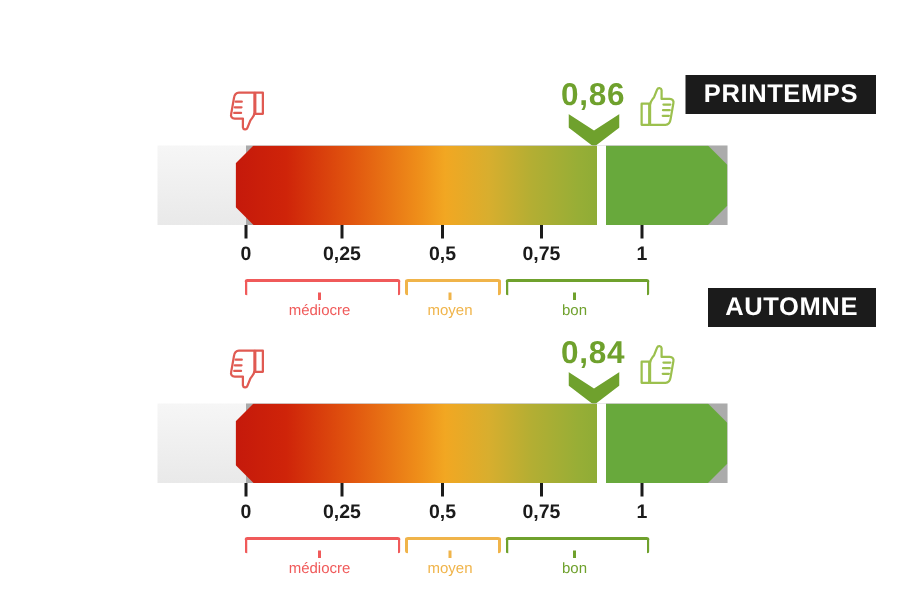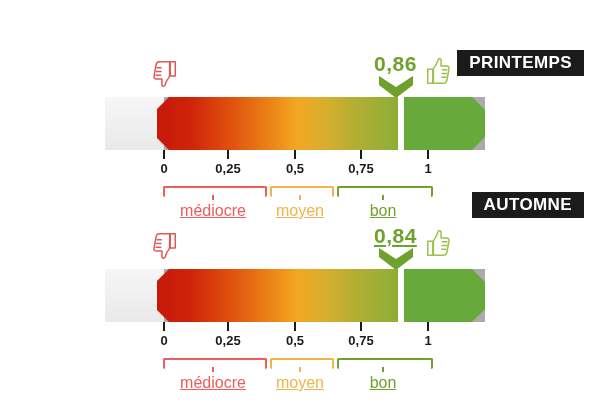--- a/index.html
+++ b/index.html
@@ -57,23 +57,22 @@
   
   .axis{position:absolute;left:87px;top:100px;width:380px;height:74px;}
   .tick{position:absolute;top:0;width:2px;height:9px;background:#1b1b1b;}
   .tick-lab{
     position:absolute;top:11px;font-size:13px;color:#1b1b1b;font-weight:bold;
     transform:translateX(-50%);white-space:nowrap;
   }
   .brk{position:absolute;top:36px;height:9px;border-style:solid;border-width:2px 2px 0 2px;border-radius:2px;}
   .brk-tick{position:absolute;top:45px;width:2px;height:5px;}
   .cat-lab{
-    position:absolute;top:52px;font-size:16px;transform:translateX(-50%);
+    position:absolute;top:52px;font-size:10px;transform:translateX(-50%);
     white-space:nowrap;
-    text-decoration:underline;
   }
 </style>
 </head>
 <body>
 
 <div class="stage">
 
 
   <div class="chip season s0">PRINTEMPS</div>
 
@@ -155,21 +154,21 @@
         <g fill="none" stroke="#e05a52" stroke-width="1.6" stroke-linejoin="round" stroke-linecap="round">
           <path d="M10 29 L10 15 C10 12 12 11 13 9 L15 4 C15.6 2.4 18 2.6 18.2 4.4 L18.2 10.6 L24 10.6 C26 10.6 27 12 26.6 13.6 L24.6 25 C24.3 27.2 23 29 21 29 Z"></path>
           <path d="M4 14 L9.4 14 L9.4 29 L4 29 Z"></path>
           <path d="M19.5 14.6 L24.4 14.6"></path>
           <path d="M19.2 18.6 L24 18.6"></path>
           <path d="M19 22.6 L23.4 22.6"></path>
         </g>
       </svg>
     </span>
 
-    <div class="value" style="left:356px;top:2px;text-decoration:underline;">0,84</div>
+    <div class="value" style="left:356px;top:2px;">0,84</div>
 
     <span class="arrow" style="left:361px;top:26px;">
       <svg viewBox="0 0 34 24" width="34" height="24">
         <path d="M0 0 L17 11 L34 0 L34 9 L17 22 L0 9 Z" fill="#6fa12d"></path>
       </svg>
     </span>
 
     <span class="thumb-up" style="left:406px;top:5px;">
       <svg viewBox="0 0 32 32" width="30" height="32">
         <g fill="none" stroke="#9cc04e" stroke-width="1.6" stroke-linejoin="round" stroke-linecap="round">

